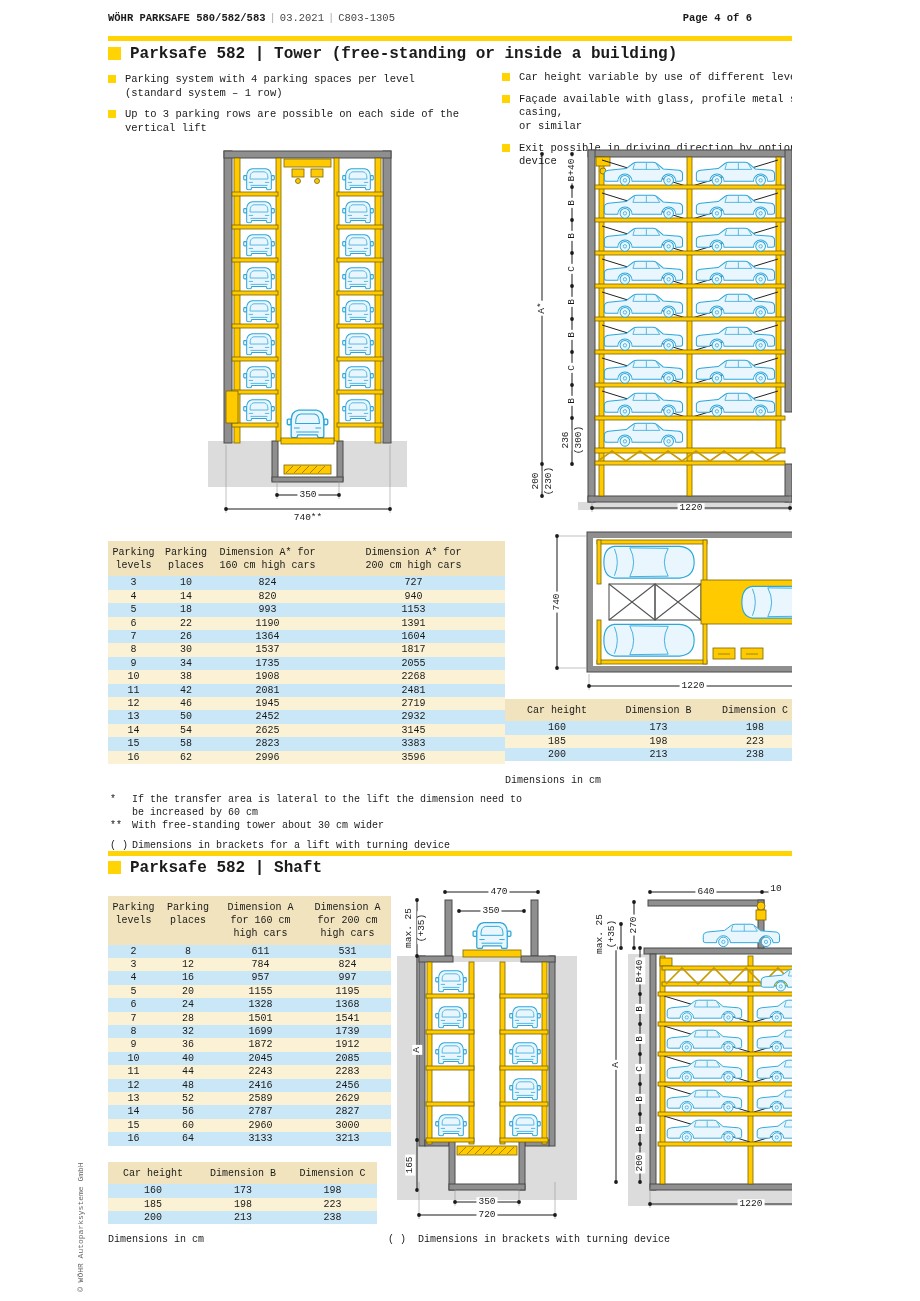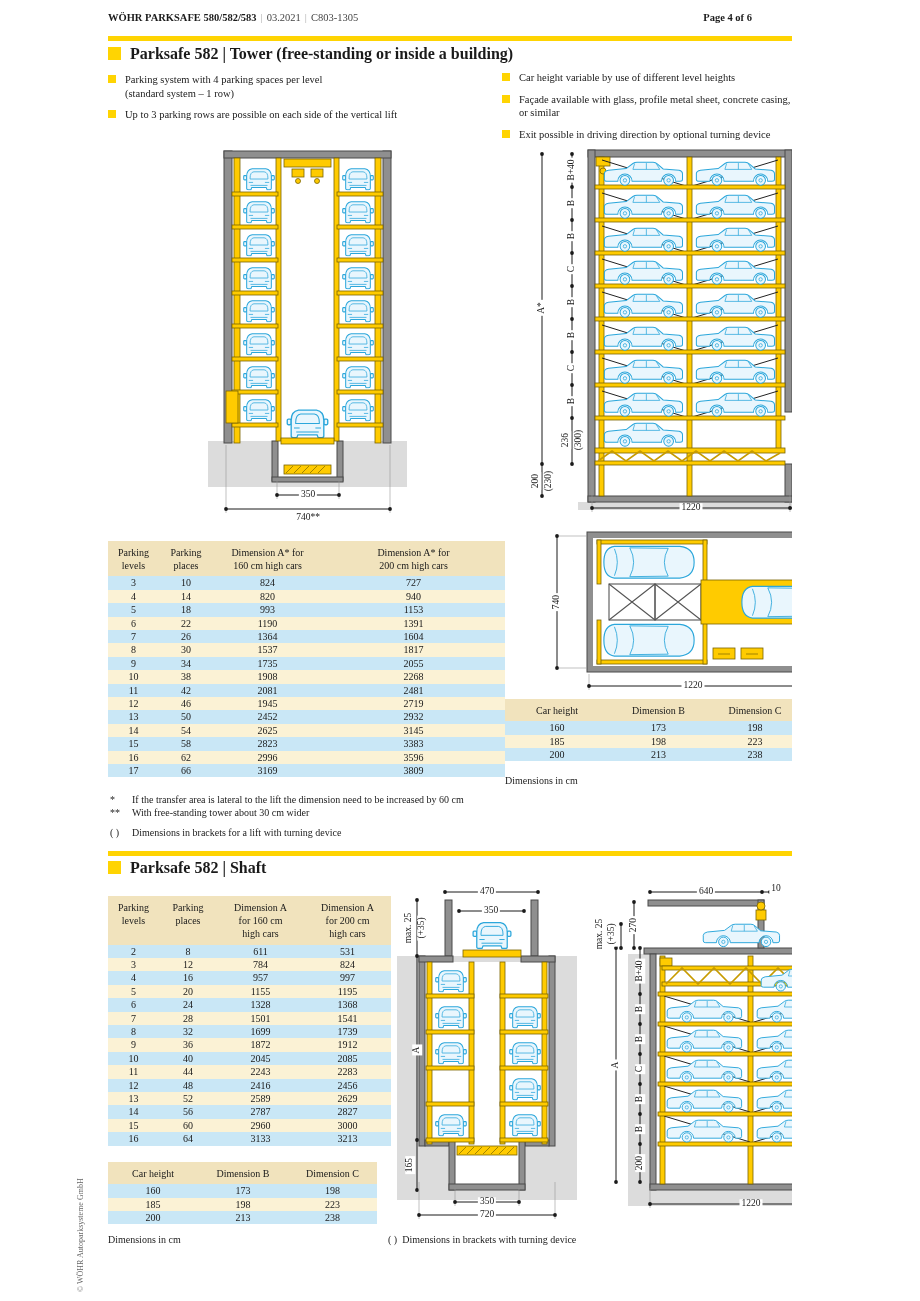--- a/index.html
+++ b/index.html
@@ -1,17 +1,17 @@
 <!DOCTYPE html>
 <html><head>
 <meta charset="utf-8">
 <style>
   html,body{margin:0;padding:0;background:#fff}
   #page{position:relative;width:792px;height:1301px;background:#fff;overflow:hidden;
-        font-family:Liberation Serif, serif;color:#1a1a1a}
+        font-family:Liberation Mono, monospace;color:#1a1a1a}
   .hdr-left{position:absolute;left:108px;top:12px;font-size:10.5px;font-weight:bold}
   .hdr-meta{font-weight:normal;color:#444}
   .hdr-sep{font-weight:normal;color:#aaa;margin:0 4px}
   .hdr-right{position:absolute;right:40px;top:12px;font-size:10.5px;font-weight:bold}
   .rule{position:absolute;left:108px;width:772px;height:5px;background:#FFD402}
   .sq{position:absolute;width:13px;height:13px;background:#FFD402}
   .sec-title{position:absolute;font-size:16px;font-weight:bold;white-space:nowrap}
   .bullets{position:absolute;font-size:10.5px;line-height:1.3}
   .bullet{display:flex;margin-bottom:8px}
   .bsq{flex:0 0 8px;width:8px;height:8px;background:#FFD402;margin:2px 9px 0 0}
@@ -378,26 +378,20 @@
           <td>58</td>
           <td>2823</td>
           <td>3383</td>
         </tr>
         <tr class="rowb">
           <td>16</td>
           <td>62</td>
           <td>2996</td>
           <td>3596</td>
         </tr>
-        <tr class="rowa">
-          <td>17</td>
-          <td>66</td>
-          <td>3169</td>
-          <td>3809</td>
-        </tr>
       </tbody>
     </table>
 
   <table class="dtable" style="left:505px;top:699px;width:285px">
       <thead>
         <tr>
           <th style="width: 100px;">Car height</th>
           <th style="width: 95px;">Dimension B</th>
           <th style="width: 90px;">Dimension C</th>
         </tr>
@@ -594,21 +588,21 @@
       <rect class="yel" x="80" y="66" width="58" height="7"></rect>
       <line class="dl" x1="62" y1="8" x2="155" y2="8" marker-start="url(#dot)" marker-end="url(#dot)"></line>
       <line class="dl" x1="76" y1="27" x2="141" y2="27" marker-start="url(#dot)" marker-end="url(#dot)"></line>
       <line class="dl" x1="34" y1="16" x2="34" y2="306" marker-start="url(#dot)" marker-end="url(#dot)"></line>
       <circle cx="34" cy="72" r="1.9" fill="#1a1a1a"></circle>
         <circle cx="34" cy="256" r="1.9" fill="#1a1a1a"></circle>
       <path class="tick" d="M72 304 V322 M136 304 V322 M36 298 V335 M172 298 V335"></path>
       <line class="dl" x1="72" y1="318" x2="136" y2="318" marker-start="url(#dot)" marker-end="url(#dot)"></line>
       <line class="dl" x1="36" y1="331" x2="172" y2="331" marker-start="url(#dot)" marker-end="url(#dot)"></line>
     </svg>
-    <span class="dim" style="left:104px;top:8px">470</span>
+    <span class="dim" style="left:116px;top:8px">470</span>
     <span class="dim" style="left:108px;top:27px">350</span>
     <span class="dim v" style="left:26px;top:44px">max. 25</span>
     <span class="dim v" style="left:39px;top:44px">(+35)</span>
     <span class="dim v" style="left:34px;top:166px">A</span>
     <span class="dim v" style="left:27px;top:281px">165</span>
     <span class="dim" style="left:104px;top:318px">350</span>
     <span class="dim" style="left:104px;top:331px">720</span>
   </div>
 
   <div class="drawing" style="left:588px;top:884px;width:330px;height:338px">

